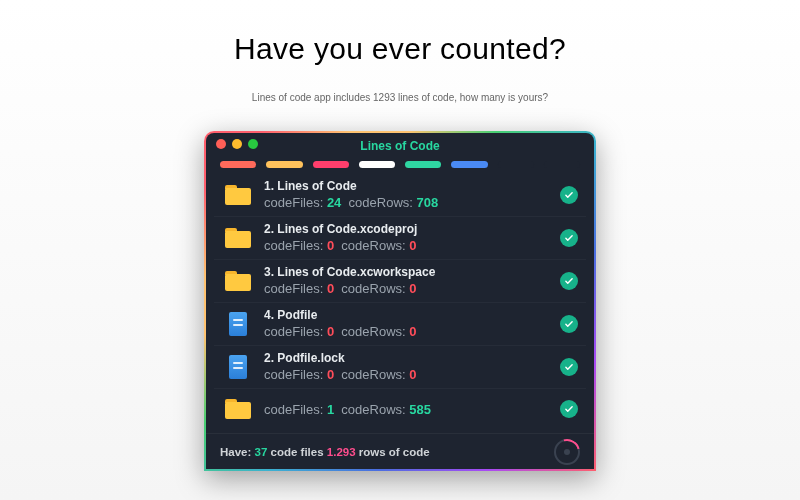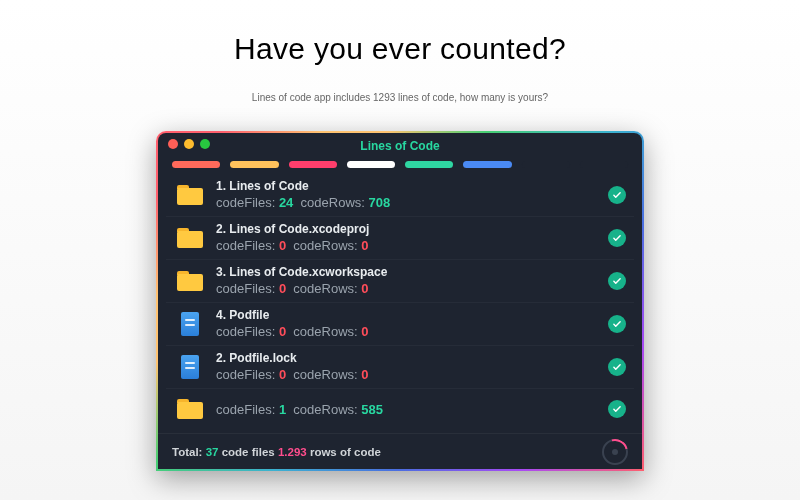--- a/index.html
+++ b/index.html
@@ -21,21 +21,21 @@
     letter-spacing: 0.3px;
   }
   .subheadline {
     margin-top: 26px;
     font-size: 10px;
     font-weight: 400;
     color: #666;
   }
   .window {
     margin-top: 28px;
-    width: 488px;
+    width: 392px;
     height: 340px;
     border-radius: 10px 10px 0 0;
     padding: 2px;
     background: linear-gradient(135deg,
       #ff5f6d 0%, #ff5f6d 8%, #ffc371 20%, #ffc371 28%,
       #47cf73 40%, #3bb2d0 55%, #4a6ee0 70%, #a84af4 85%, #ff5f6d 100%);
     box-shadow: 0 8px 28px rgba(0,0,0,0.35);
     position: relative;
     overflow: hidden;
   }
@@ -304,21 +304,21 @@
           </div>
           <div class="check">
             <svg viewBox="0 0 16 16">
               <path d="M3 8.5l3 3 7-7" fill="none" stroke="#fff" stroke-width="2.3" stroke-linecap="round" stroke-linejoin="round"></path>
             </svg>
           </div>
         </div>
       </div>
 
     <div class="footer">
-      <span>Total:</span>&nbsp;
+      <span>Have:</span>&nbsp;
       <span class="accent-green">37</span>&nbsp;
       <span>code files</span>&nbsp;
       <span class="accent-pink">1.293</span>&nbsp;
       <span>rows of code</span>
       <div class="spinner-btn">
         <div class="inner-dot"></div>
       </div>
     </div>
 
   </div>

